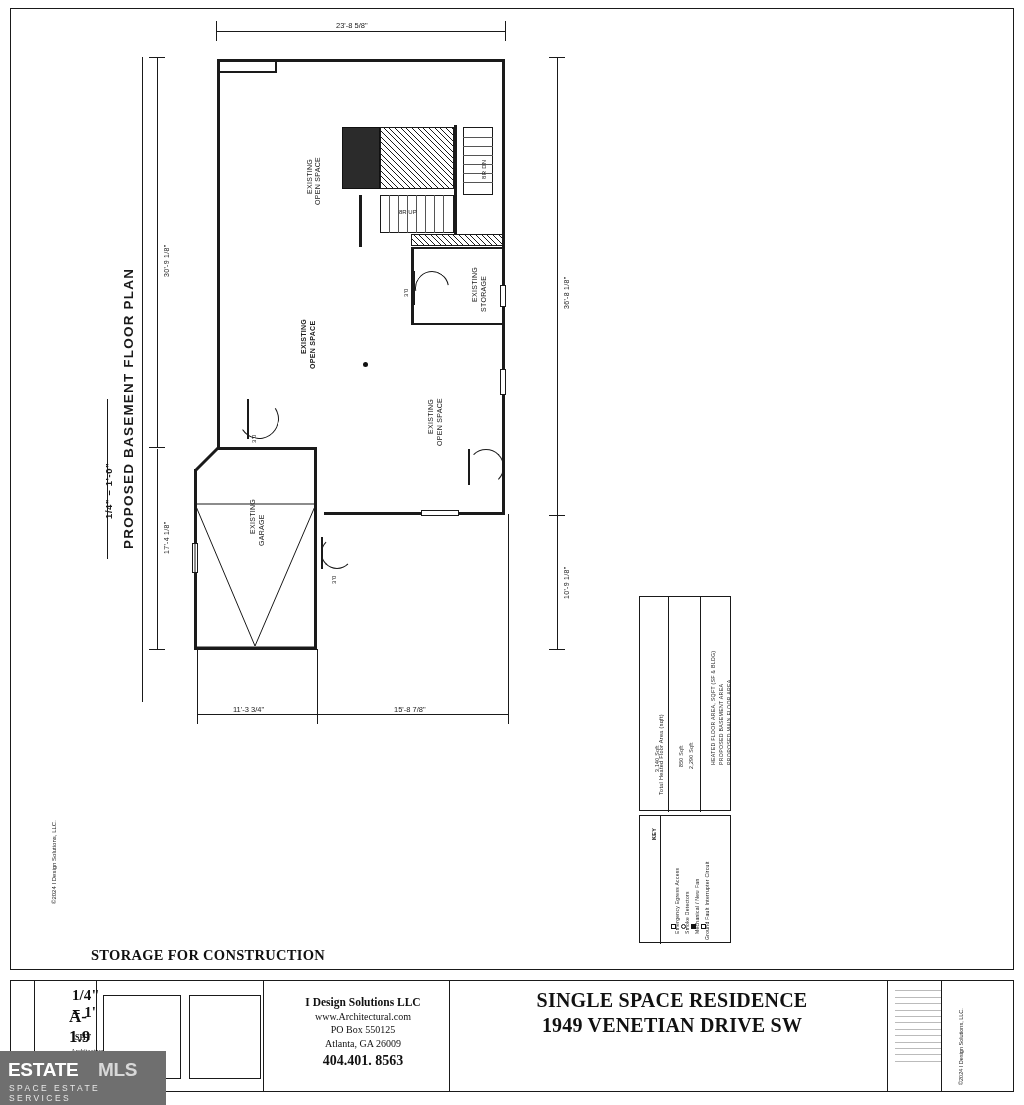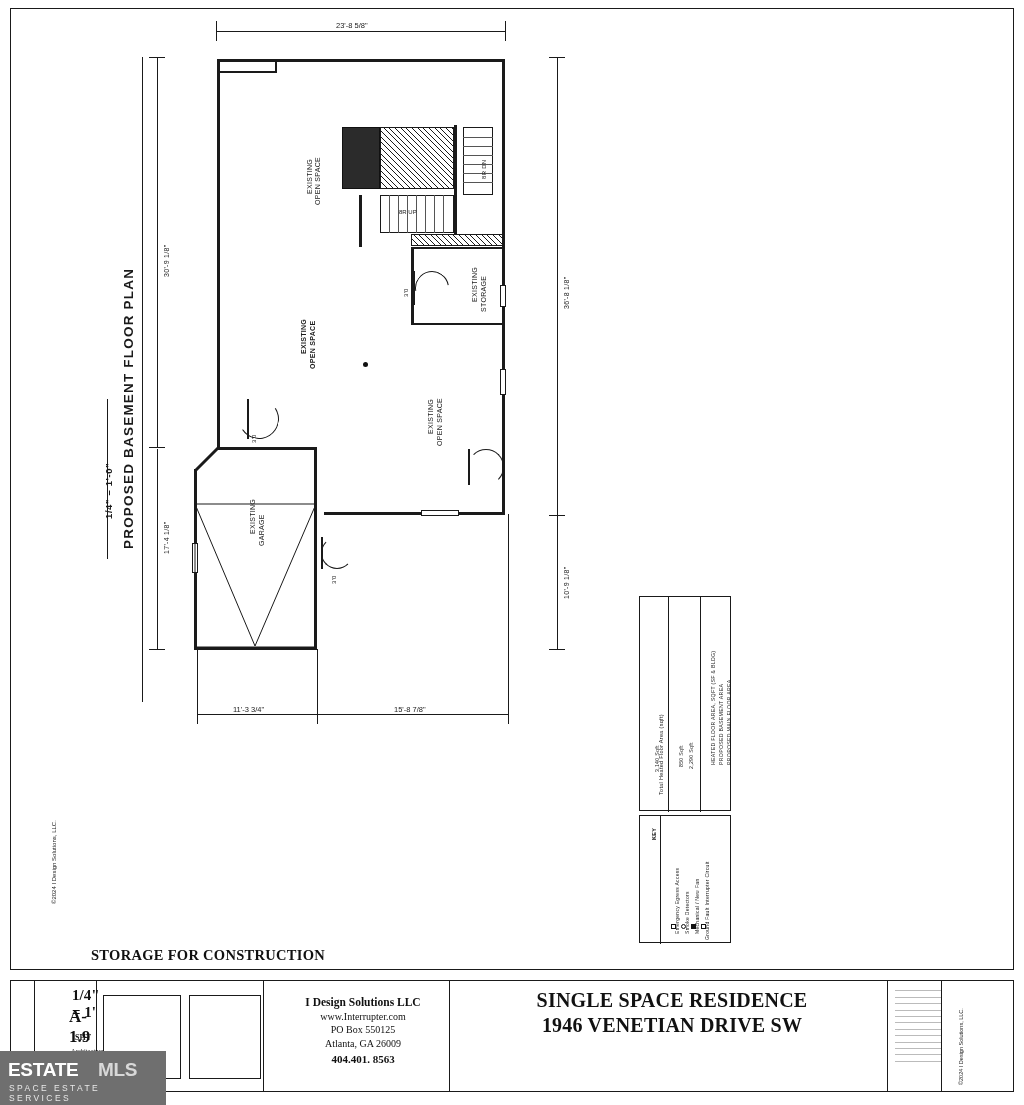--- a/index.html
+++ b/index.html
@@ -73,21 +73,21 @@
   .tb-center .l1 { font-size:20px; font-weight:bold; letter-spacing:.2px; }
   .tb-center .l2 { font-size:20px; font-weight:bold; letter-spacing:.2px; margin-top:2px;}
   .tb-center .l3 { font-size:17px; font-weight:bold; letter-spacing:.2px; margin-top:3px;}
 
   .tb-firm {
     position:absolute; left:262px; top:14px; width:180px; text-align:center;
     font-family:"Liberation Serif", serif; color:#111; line-height:1.32;
   }
   .tb-firm .nm { font-size:11.5px; font-weight:bold; }
   .tb-firm .ln { font-size:10px; }
-  .tb-firm .ph { font-size:11px; font-weight:bold; margin-top:2px;}
+  .tb-firm .ph { font-size:14px; font-weight:bold; margin-top:2px;}
 
   .tb-left-sheet {
     position:absolute; left:34px; top:8px; width:34px; height:96px;
     font-family:"Liberation Serif", serif; color:#111;
   }
   .sheetnum {
     position:absolute; left:0; top:18px; font-size:17px; font-weight:bold;
   }
   .sheetscale {
     position:absolute; left:3px; top:-2px; font-size:15px; font-weight:bold;
@@ -318,29 +318,29 @@
     <div class="tb-thumb" style="left:92px; top:14px; width:78px; height:84px;"></div>
     <div class="tb-thumb" style="left:178px; top:14px; width:72px; height:84px;"></div>
     <div class="tb-cell" style="left:252px; width:0px;"></div>
     <div style="position:absolute; left:252px; top:0; width:1px; height:100%; background:#1a1a1a;"></div>
     <div style="position:absolute; left:438px; top:0; width:1px; height:100%; background:#1a1a1a;"></div>
     <div style="position:absolute; left:876px; top:0; width:1px; height:100%; background:#1a1a1a;"></div>
     <div style="position:absolute; left:930px; top:0; width:1px; height:100%; background:#1a1a1a;"></div>
 
     <div class="tb-firm">
       <div class="nm">I Design Solutions LLC</div>
-      <div class="ln">www.Interrupter.com</div>
+      <div class="ln">www.Architectural.com</div>
       <div class="ln">PO Box 550125</div>
       <div class="ln">Atlanta, GA 26009</div>
       <div class="ph">404.401. 8563</div>
     </div>
 
     <div class="tb-center">
       <div class="l1">SINGLE SPACE RESIDENCE</div>
-      <div class="l2">1946 VENETIAN DRIVE SW</div>
+      <div class="l2">1949 VENETIAN DRIVE SW</div>
     </div>
 
     <div class="tb-right-rows">
       <div>&nbsp;</div>
       <div>&nbsp;</div>
       <div>&nbsp;</div>
       <div>&nbsp;</div>
       <div>&nbsp;</div>
       <div>&nbsp;</div>
       <div>&nbsp;</div>

